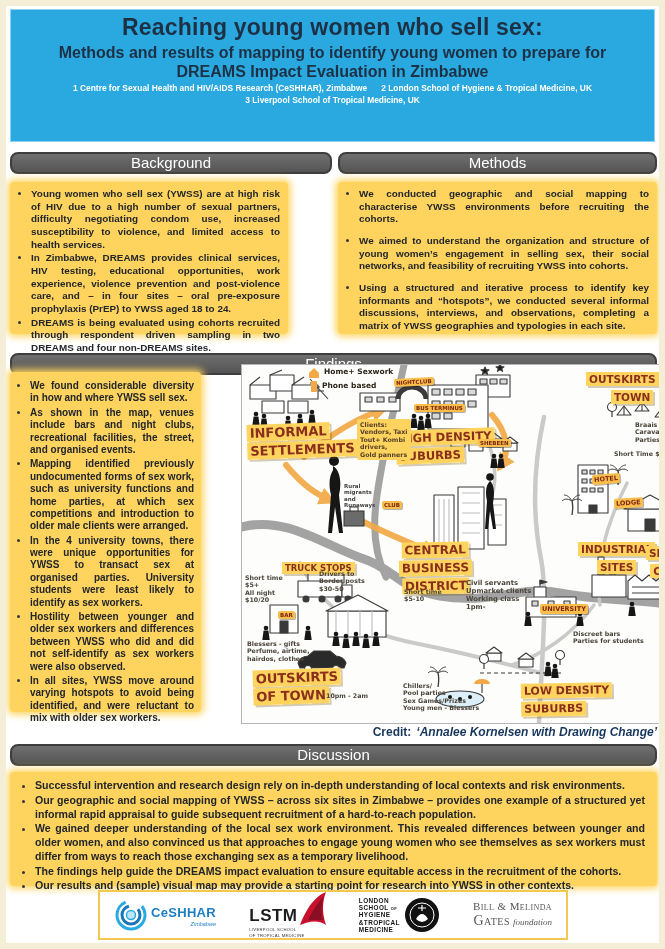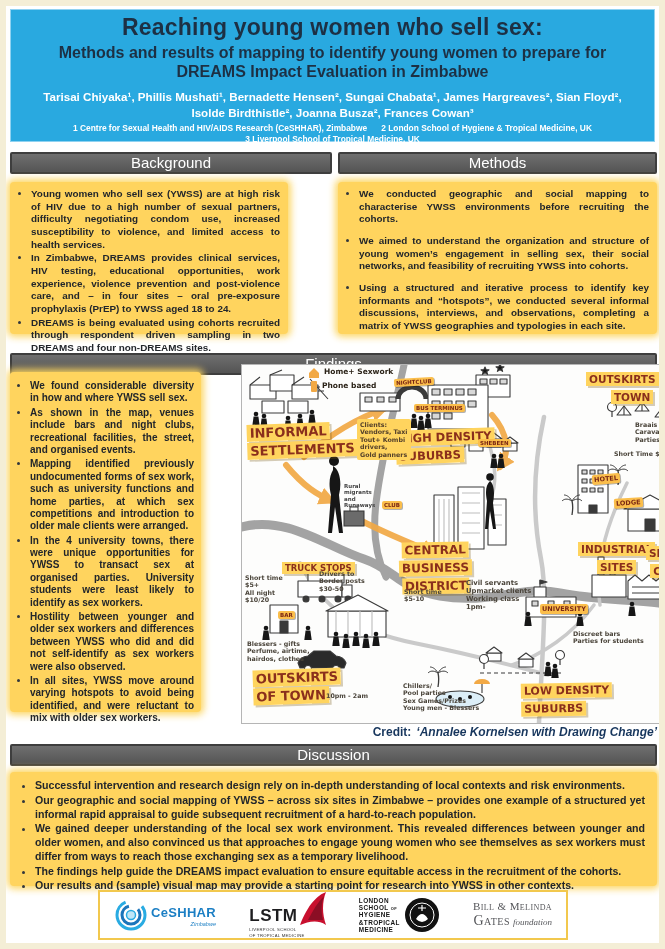--- a/index.html
+++ b/index.html
@@ -8,21 +8,21 @@
 
   
   .blue-header{position:absolute;left:4px;top:3px;width:645px;height:133px;background:#29a9e0;border:1px solid #8fd2f1;box-sizing:border-box;text-align:center;}
   .poster-title{margin-top:4px;font-size:23px;font-weight:bold;color:#1d3044;letter-spacing:.2px;}
   .poster-subtitle{font-size:16px;font-weight:bold;color:#1d3044;line-height:1.2;white-space:pre-line;margin-top:2px;}
   .poster-authors{margin-top:8px;color:#fff;font-size:11.6px;font-weight:bold;line-height:1.35;white-space:pre-line;}
   .poster-affils{margin-top:2px;color:#fff;font-size:8.4px;font-weight:bold;line-height:1.4;}
   .affil-gap{display:inline-block;width:14px;}
 
   
-  .bar{position:absolute;height:22px;background:linear-gradient(#6f6f6f,#545454);border:2px solid #3e3e3e;border-radius:2px;box-sizing:border-box;color:#fff;font-size:15px;text-align:center;line-height:17px;}
+  .bar{position:absolute;height:22px;background:linear-gradient(#6f6f6f,#545454);border:2px solid #3e3e3e;border-radius:8px;box-sizing:border-box;color:#fff;font-size:15px;text-align:center;line-height:17px;}
 
   
   .ybox{position:absolute;background:#ffd45e;border-radius:4px;box-shadow:0 0 7px 3px rgba(252,213,96,.95);box-sizing:border-box;color:#22262b;font-weight:bold;}
   .bullets{margin:0;padding-left:13px;list-style:disc outside;}
   .bullets li{text-align:justify;}
   .bullets li::marker{color:#33373c;}
   .bm-box{padding:6px 8px;font-size:9.9px;line-height:1.28;}
   .bm-box li{margin-bottom:1px;}
   .methods-box li{margin-bottom:9px;}
   .findings-box{padding:8px 7px;font-size:10px;line-height:1.24;}
@@ -61,22 +61,20 @@
 </head>
 <body>
 
 <div class="frame">
 <div class="inner">
 
   <div class="blue-header">
     <div class="poster-title">Reaching young women who sell sex:</div>
     <div class="poster-subtitle">Methods and results of mapping to identify young women to prepare for
 DREAMS Impact Evaluation in Zimbabwe</div>
-    <div class="poster-authors">Tarisai Chiyaka¹, Phillis Mushati¹, Bernadette Hensen², Sungai Chabata¹, James Hargreaves², Sian Floyd²,
-Isolde Birdthistle², Joanna Busza², Frances Cowan³</div>
     <div class="poster-affils">
       <span>1 Centre for Sexual Health and HIV/AIDS Research (CeSHHAR), Zimbabwe</span><span class="affil-gap"></span><span>2 London School of Hygiene &amp; Tropical Medicine, UK</span><br>
       <span>3 Liverpool School of Tropical Medicine, UK</span>
     </div>
   </div>
 
   <div class="bar" style="left:4px;top:146px;width:322px;">Background</div>
   <div class="ybox bm-box" style="left:4px;top:176px;width:278px;height:152px;">
     <ul class="bullets">
       <li>Young women who sell sex (YWSS) are at high risk of HIV due to a high number of sexual partners, difficulty negotiating condom use, increased susceptibility to violence, and limited access to health services.</li>

